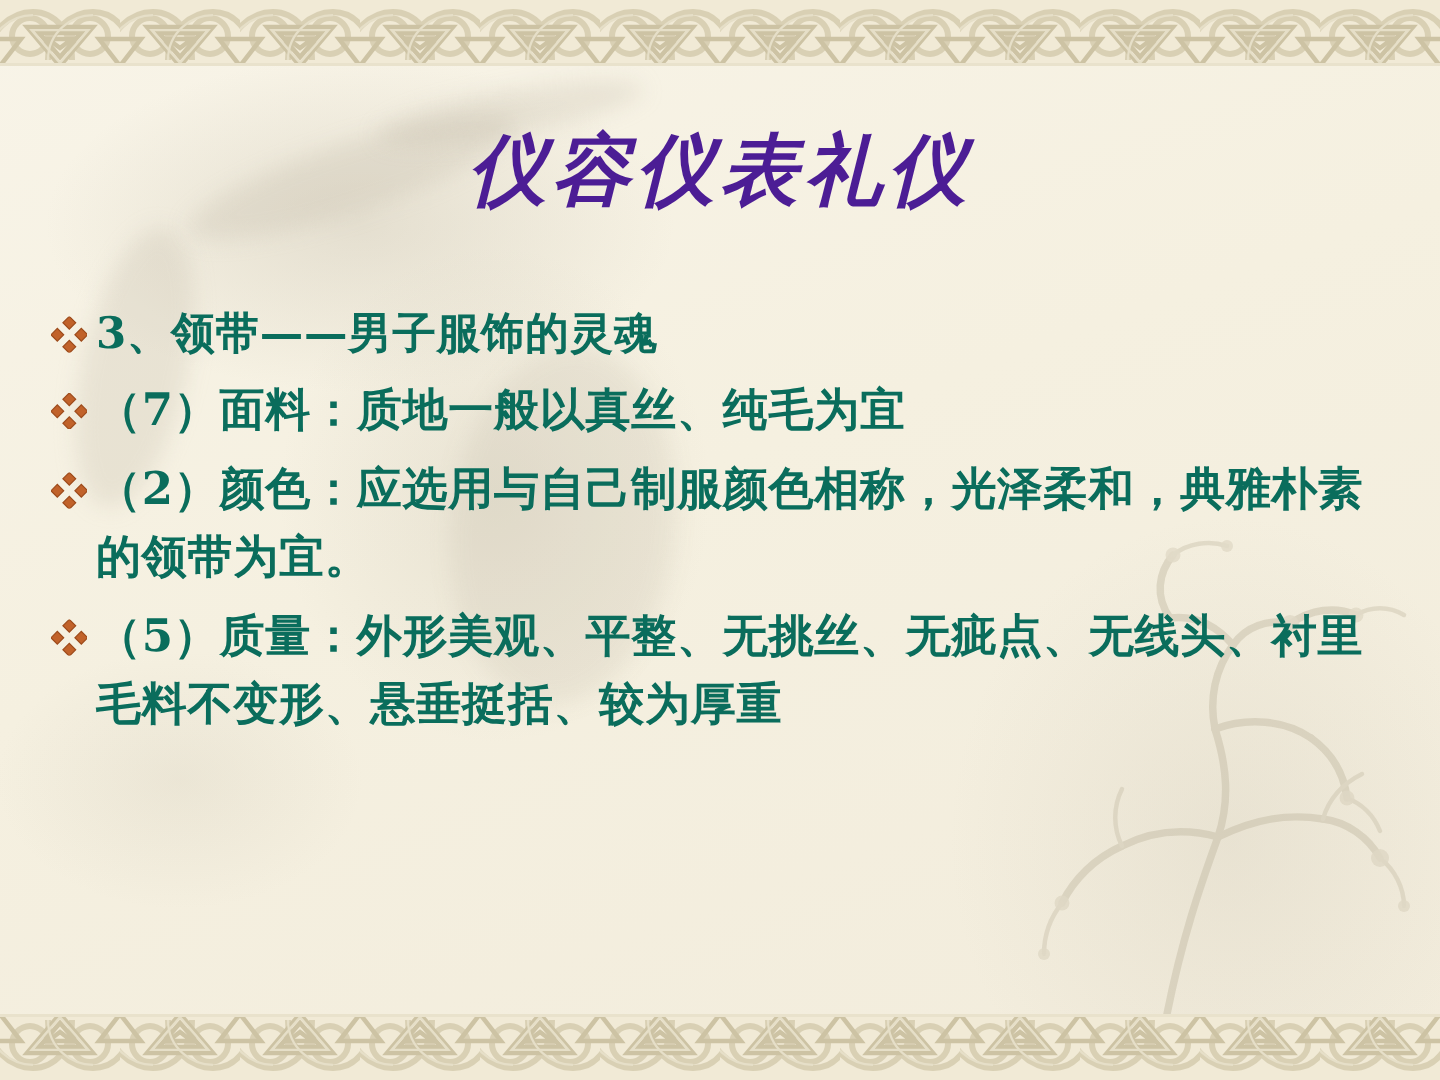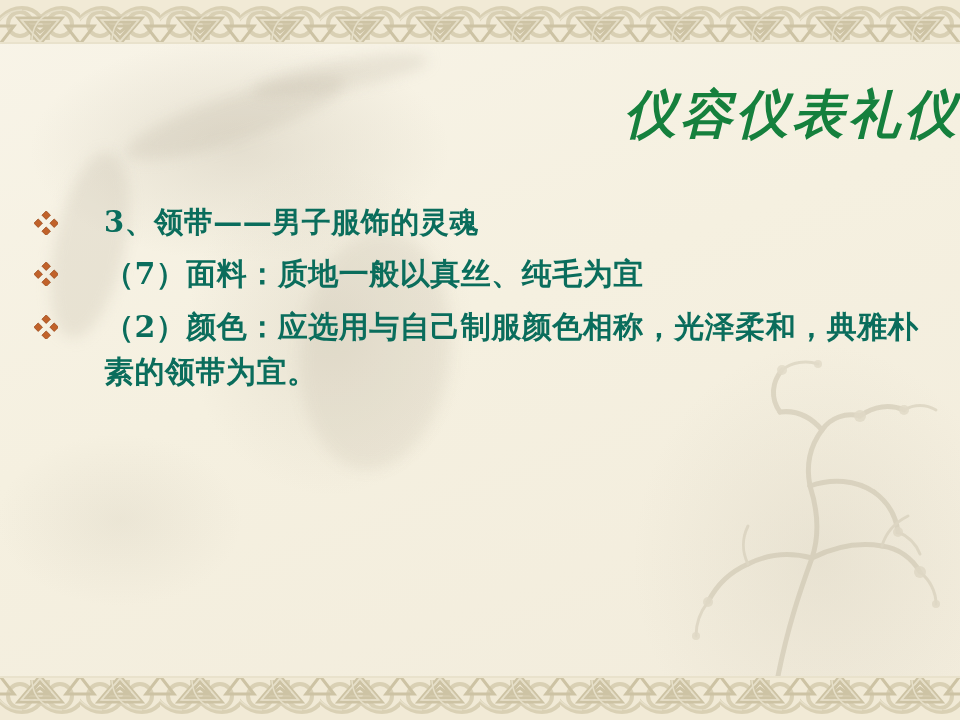--- a/index.html
+++ b/index.html
@@ -68,43 +68,42 @@
   }
   .band-top    { top: 0; }
   .band-bottom { bottom: 0; transform: scaleY(-1); }
 
   
   .title {
     position: absolute;
     left: 0;
     top: 86px;
     width: 960px;
-    text-align: right;
+    text-align: center;
     font-family: "DejaVu Serif", "Liberation Serif", serif;
     font-size: 52px;
     font-weight: 700;
     font-style: italic;
     letter-spacing: 4px;
-    color: #15803d;
+    color: #4c1d95;
     line-height: 1.08;
     white-space: nowrap;
   }
 
   
   .body-list {
     position: absolute;
     left: 34px;
     top: 200px;
     width: 900px;
   }
   .bullet-row {
     display: flex;
     align-items: flex-start;
     margin-bottom: 7px;
-    gap: 40px;
   }
   .bullet-mark {
     flex: 0 0 auto;
     width: 30px;
     position: relative;
     top: 11px;
     text-align: left;
   }
   .bullet-mark svg { display: block; }
   .bullet-text {
@@ -239,16 +238,29 @@
             <rect x="1.2" y="9.2" width="6" height="6" transform="rotate(45 4.2 12.2)"></rect>
             <rect x="17.2" y="9.2" width="6" height="6" transform="rotate(45 20.2 12.2)"></rect>
             <rect x="9.2" y="17.2" width="6" height="6" transform="rotate(45 12.2 20.2)"></rect>
           </g>
         </svg>
       </span>
       <span class="bullet-text">（2）颜色：应选用与自己制服颜色相称，光泽柔和，典雅朴素的领带为宜。</span>
     </div>
 
 
+    <div class="bullet-row">
+      <span class="bullet-mark">
+        <svg width="24" height="24" viewBox="0 0 24 24">
+          <g fill="#c1622a" stroke="#9e4c1c" stroke-width="0.8">
+            <rect x="9.2" y="1.2" width="6" height="6" transform="rotate(45 12.2 4.2)"></rect>
+            <rect x="1.2" y="9.2" width="6" height="6" transform="rotate(45 4.2 12.2)"></rect>
+            <rect x="17.2" y="9.2" width="6" height="6" transform="rotate(45 20.2 12.2)"></rect>
+            <rect x="9.2" y="17.2" width="6" height="6" transform="rotate(45 12.2 20.2)"></rect>
+          </g>
+        </svg>
+      </span>
+      <span class="bullet-text">（5）质量：外形美观、平整、无挑丝、无疵点、无线头、衬里毛料不变形、悬垂挺括、较为厚重</span>
+    </div>
 
 
   </div>
 </div>
 
 </body></html>

